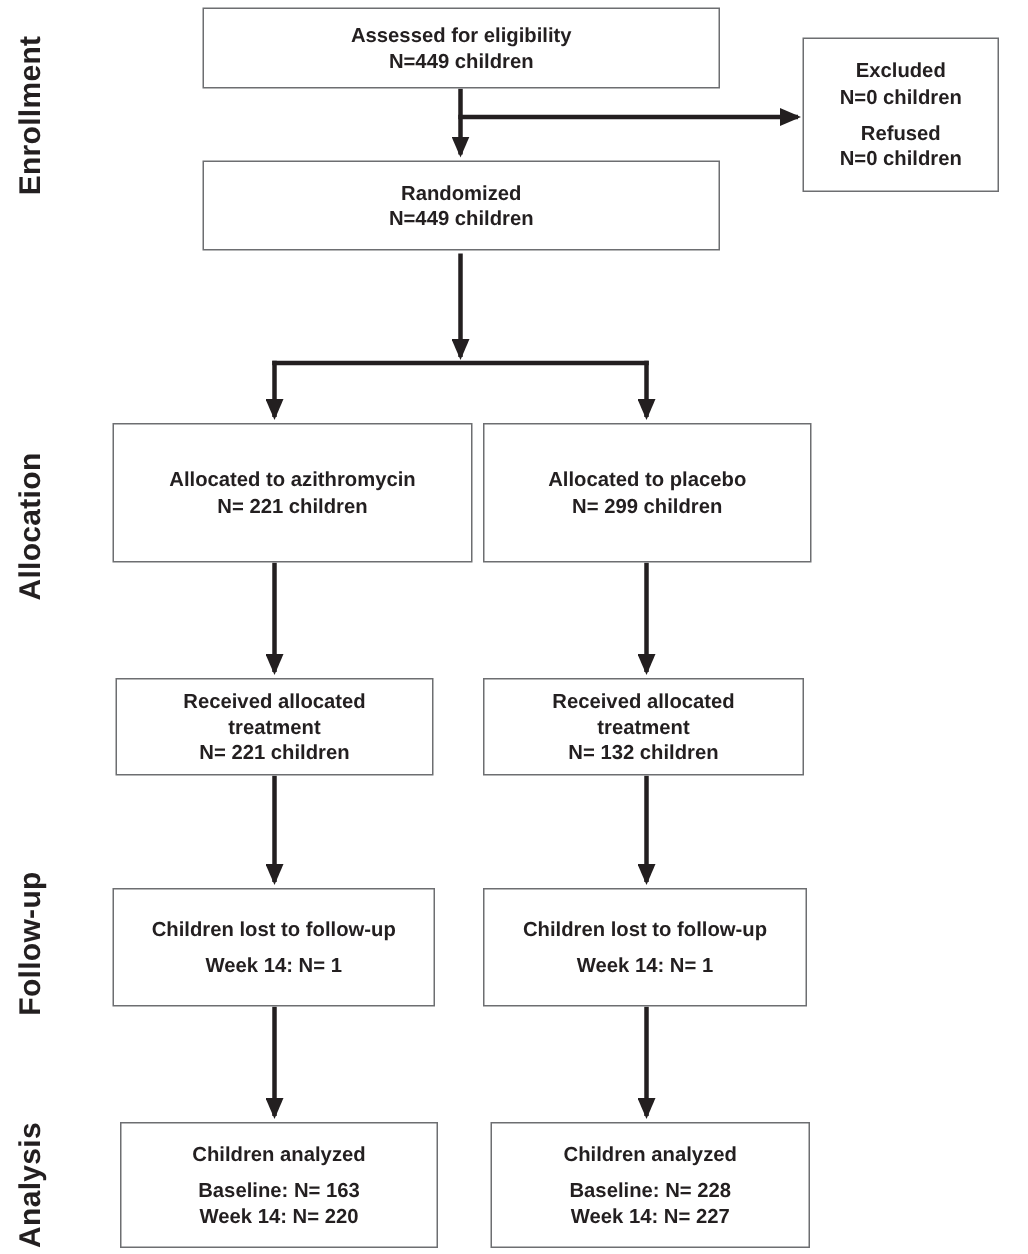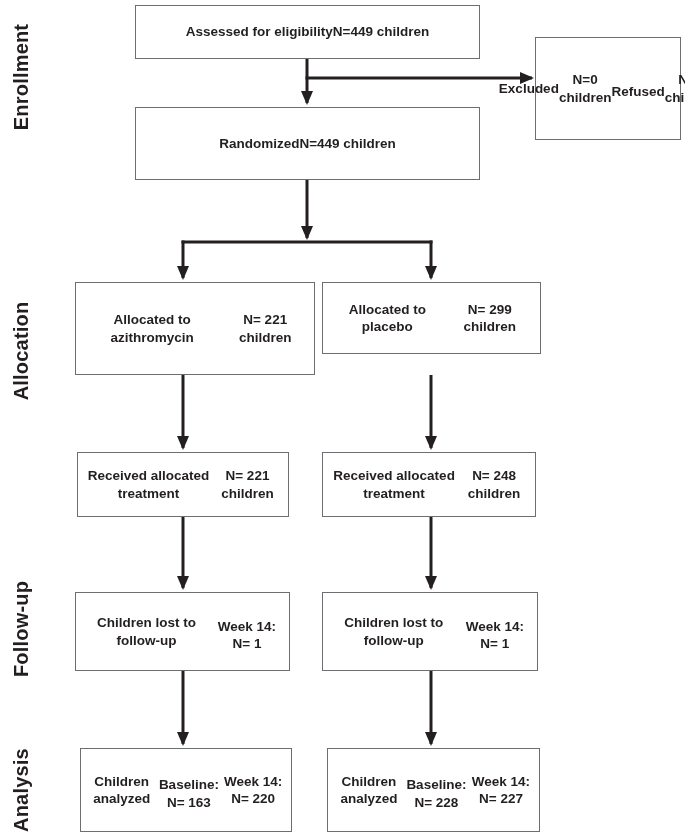--- a/index.html
+++ b/index.html
@@ -16,21 +16,21 @@
     position: absolute;
     left: 0; top: 0;
     width: 685px; height: 836px;
     pointer-events: none;
   }
   .box {
     position: absolute;
     background: #ffffff;
     border: 1.5px solid #6d6e71;
     display: flex;
-    flex-direction: row;
+    flex-direction: column;
     justify-content: center;
     align-items: center;
     text-align: center;
     font-size: 13.5px;
     line-height: 1.28;
     padding: 2px 6px;
   }
   .box .title { font-weight: bold; }
   .box .line  { font-weight: bold; }
   .gap-sm { margin-top: 7px; }
@@ -74,50 +74,50 @@
   <div class="stage-label" style="left:21px; top:77px;">Enrollment</div>
   <div class="stage-label" style="left:21px; top:351px;">Allocation</div>
   <div class="stage-label" style="left:21px; top:629px;">Follow-up</div>
   <div class="stage-label" style="left:21px; top:790px;">Analysis</div>
 
   <div class="box" style="left:135px; top:5px; width:345px; height:54px;">
     <div class="title">Assessed for eligibility</div>
     <div class="line">N=449 children</div>
   </div>
 
-  <div class="box" style="left:535px; top:37px; width:146px; height:103px;">
+  <div class="box" style="left:535px; top:25px; width:131px; height:103px;">
     <div class="title">Excluded</div>
     <div class="line">N=0 children</div>
     <div class="title gap-sm">Refused</div>
     <div class="line">N=0 children</div>
   </div>
 
-  <div class="box" style="left:135px; top:107px; width:345px; height:73px;">
+  <div class="box" style="left:135px; top:107px; width:345px; height:60px;">
     <div class="title">Randomized</div>
     <div class="line">N=449 children</div>
   </div>
 
   <div class="box" style="left:75px; top:282px; width:240px; height:93px;">
     <div class="title">Allocated to azithromycin</div>
     <div class="line">N= 221 children</div>
   </div>
 
-  <div class="box" style="left:322px; top:282px; width:219px; height:72px;">
+  <div class="box" style="left:322px; top:282px; width:219px; height:93px;">
     <div class="title">Allocated to placebo</div>
     <div class="line">N= 299 children</div>
   </div>
 
   <div class="box" style="left:77px; top:452px; width:212px; height:65px;">
     <div class="title narrow">Received allocated treatment</div>
     <div class="line">N= 221 children</div>
   </div>
 
   <div class="box" style="left:322px; top:452px; width:214px; height:65px;">
     <div class="title narrow">Received allocated treatment</div>
-    <div class="line">N= 248 children</div>
+    <div class="line">N= 132 children</div>
   </div>
 
   <div class="box" style="left:75px; top:592px; width:215px; height:79px;">
     <div class="title">Children lost to follow-up</div>
     <div class="line gap-sm">Week 14: N= 1</div>
   </div>
 
   <div class="box" style="left:322px; top:592px; width:216px; height:79px;">
     <div class="title">Children lost to follow-up</div>
     <div class="line gap-sm">Week 14: N= 1</div>

